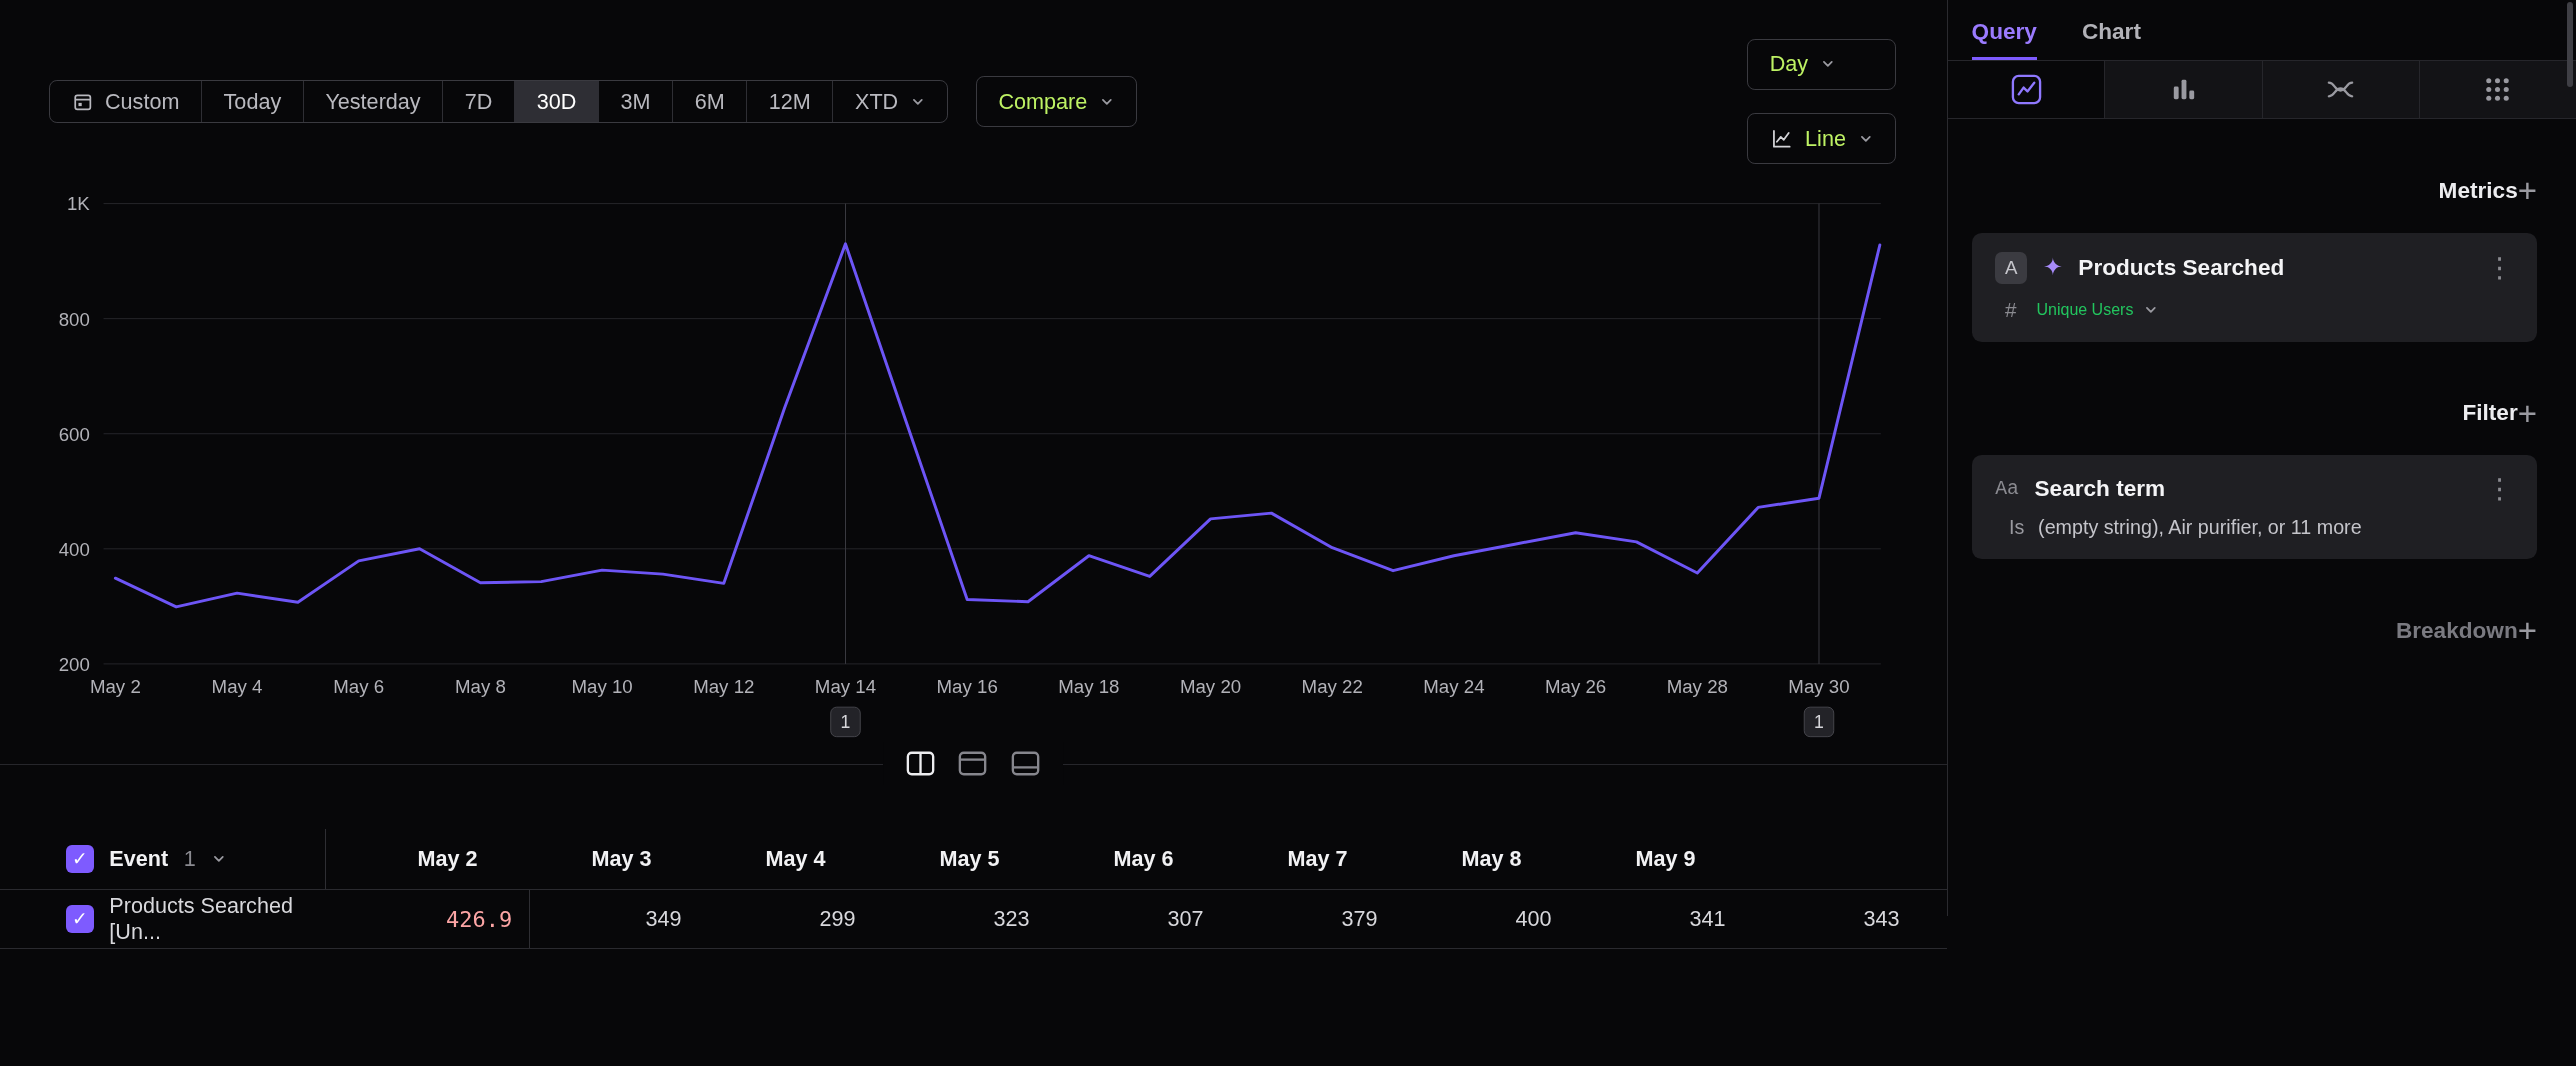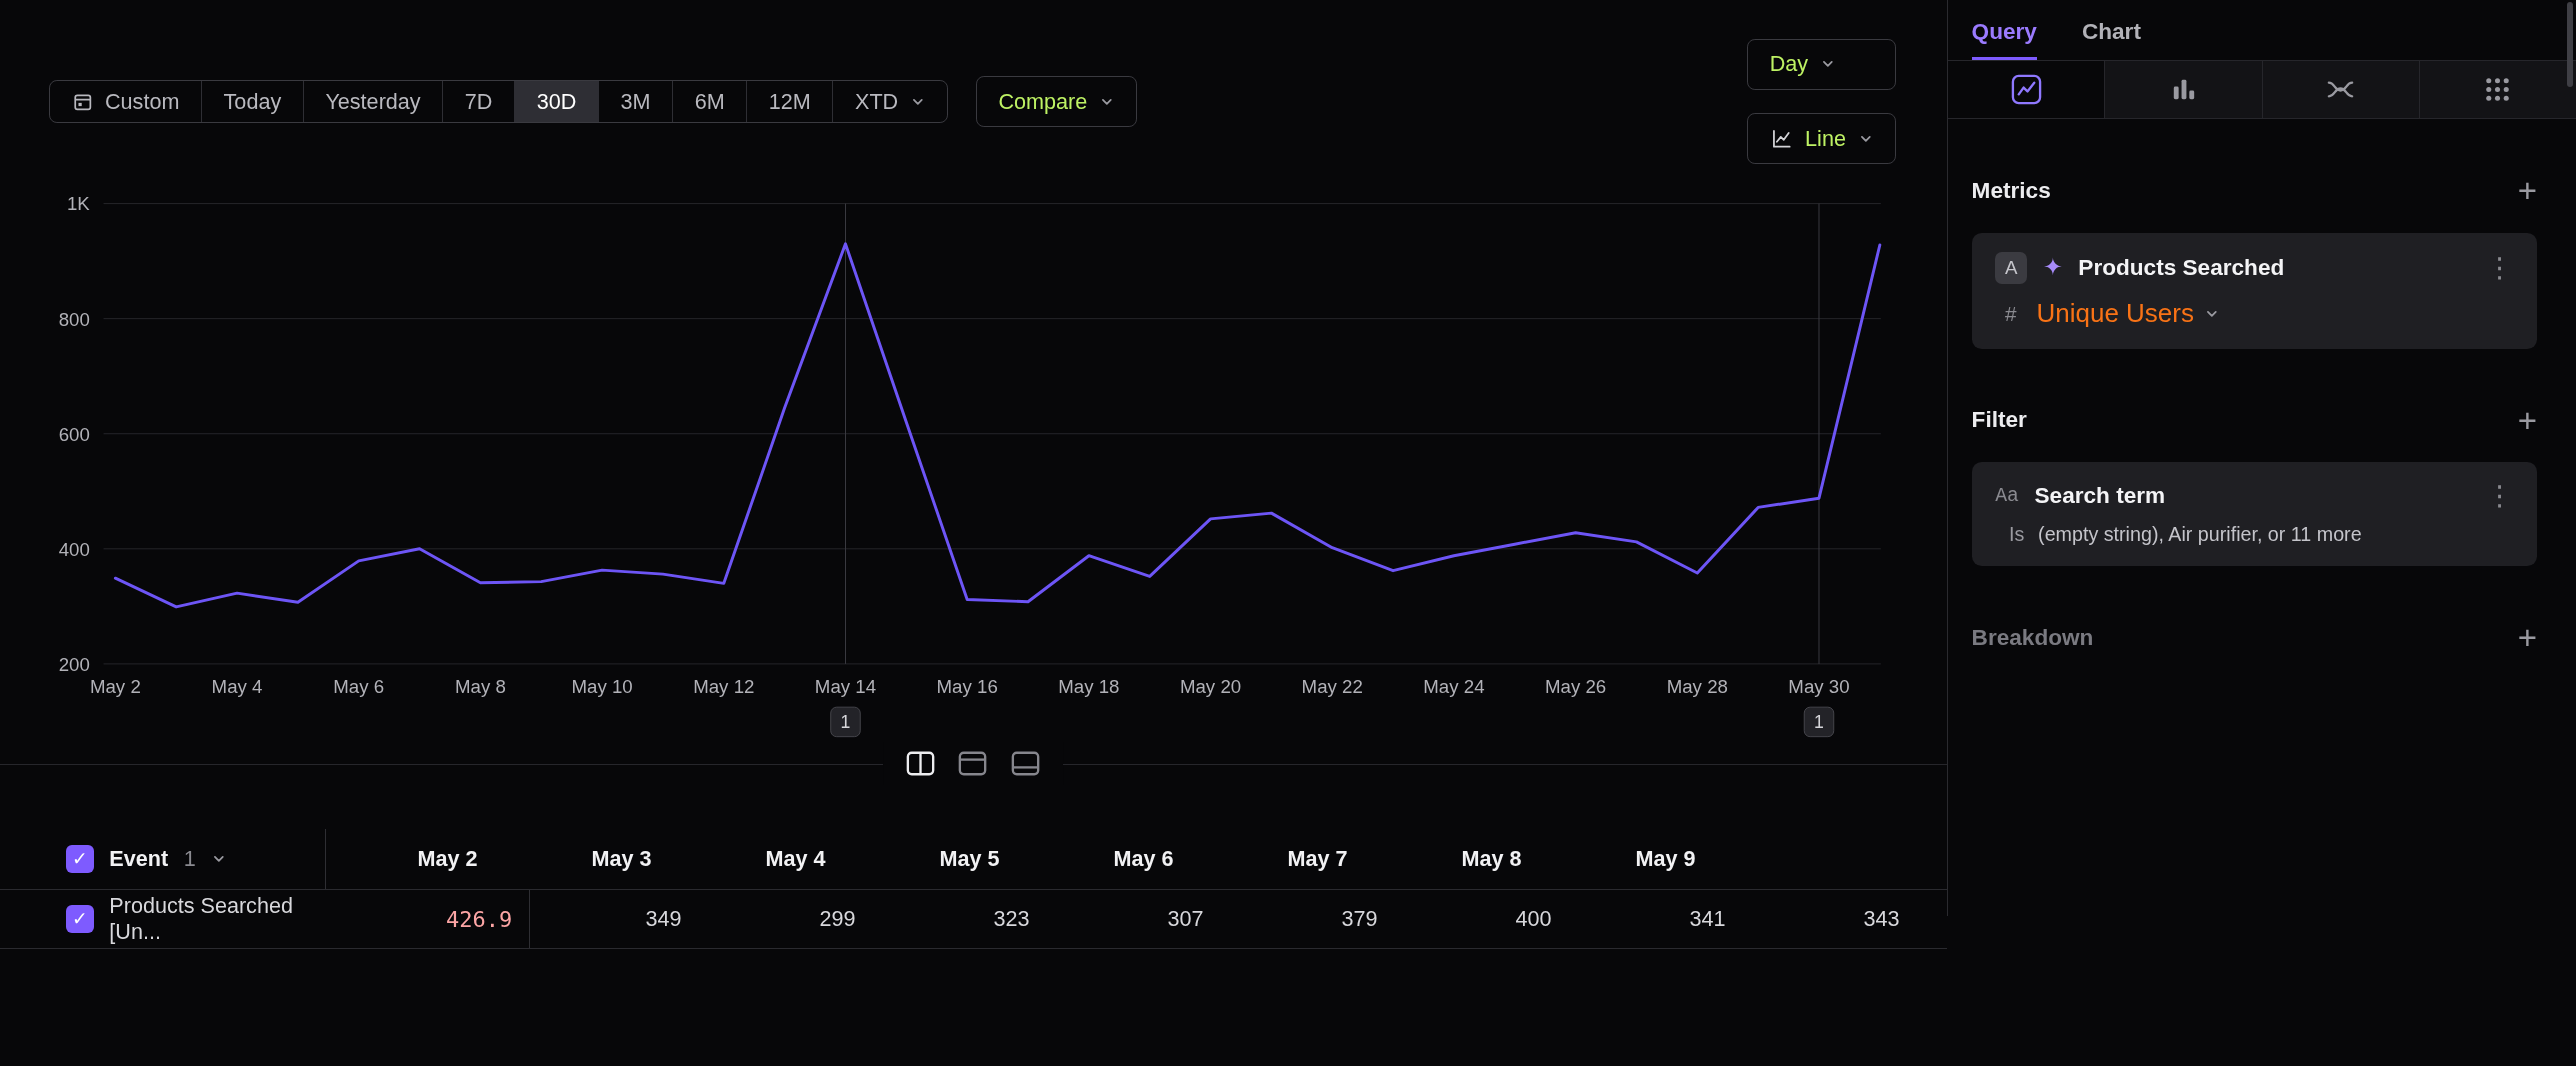--- a/index.html
+++ b/index.html
@@ -52,35 +52,35 @@
   
   .panel { position:absolute; left:1947px; top:0; width:629px; height:916px; border-left:1px solid #2a2a2f; background:#070709; }
   .panel-tabs { display:flex; align-items:flex-end; gap:45px; padding-left:23.6px; height:60px; }
   .ptab { font-size:22.6px; font-weight:bold; color:#b2b2b8; padding-bottom:14.8px; cursor:pointer; }
   .ptab.active { color:var(--query-tab,#9b7bff); border-bottom:3px solid var(--accent,#7e5bff); padding-bottom:11.8px; }
   .viz-tabs { display:flex; height:59px; border-top:1px solid #26262b; border-bottom:1px solid #26262b; }
   .vtab { flex:1; display:grid; place-items:center; background:#131316; border-left:1px solid #26262b; cursor:pointer; }
   .vtab:first-child { border-left:none; }
   .vtab.active { background:transparent; }
 
-  .section-head { display:flex; align-items:center; justify-content:space-between; margin:55px 39px 0 23.6px; }
+  .section-head { display:flex; align-items:center; justify-content:flex-end; margin:55px 39px 0 23.6px; }
   .section-title { font-size:22.6px; font-weight:bold; color:#ececef; }
   .section-title.muted { color:#7a7a81; }
   .plus-btn { background:none; border:none; color:#9a9aa1; font-size:33px; font-weight:300; line-height:1; cursor:pointer; font-family:inherit; }
 
   .card { margin:25.6px 39px 0 23.6px; background:#1f1f23; border-radius:9.8px; padding:19.7px 23.6px; }
   .card-line1 { display:flex; align-items:center; gap:15.7px; }
   .card-line2 { display:flex; align-items:center; gap:13.8px; margin-top:13.8px; padding-left:3.9px; }
   .badge { min-width:32px; height:32px; border-radius:6.9px; background:#3b3b41; color:#c6c6cc; font-size:18.7px; display:grid; place-items:center; padding:0 5.9px; }
   .type-glyph { color:#8a8a90; font-size:19.7px;font-family:Liberation Mono, monospace; }
   .sparkle { color:#a78bfa; font-size:23.6px; line-height:1; }
   .card-title { font-size:22.6px; font-weight:bold; color:#f4f4f6; }
   .kebab { margin-left:auto; background:none; border:none; color:#8a8a90; font-size:27.6px; line-height:1; cursor:pointer; font-family:inherit; }
   .hash { color:#8a8a90; font-size:20.7px; width:23.6px; text-align:center; }
-  .measure { color:#f97316; font-size:26px; display:inline-flex; align-items:center; gap:9.8px; cursor:pointer; }
+  .measure { color:#22c55e; font-size:16px; display:inline-flex; align-items:center; gap:9.8px; cursor:pointer; }
   .f-op { color:#9a9aa0; font-size:19.7px; }
   .f-val { color:#c4c4ca; font-size:19.7px; }
   .scroll-thumb { position:absolute; right:3px; top:2px; width:5.9px; height:85px; border-radius:3px; background:#3f3f45; }
 </style>
 </head>
 <body>
 
 <div class="app" style="--accent: #7e5bff; --query-tab: #9b7bff;">
 
   <div class="main">

